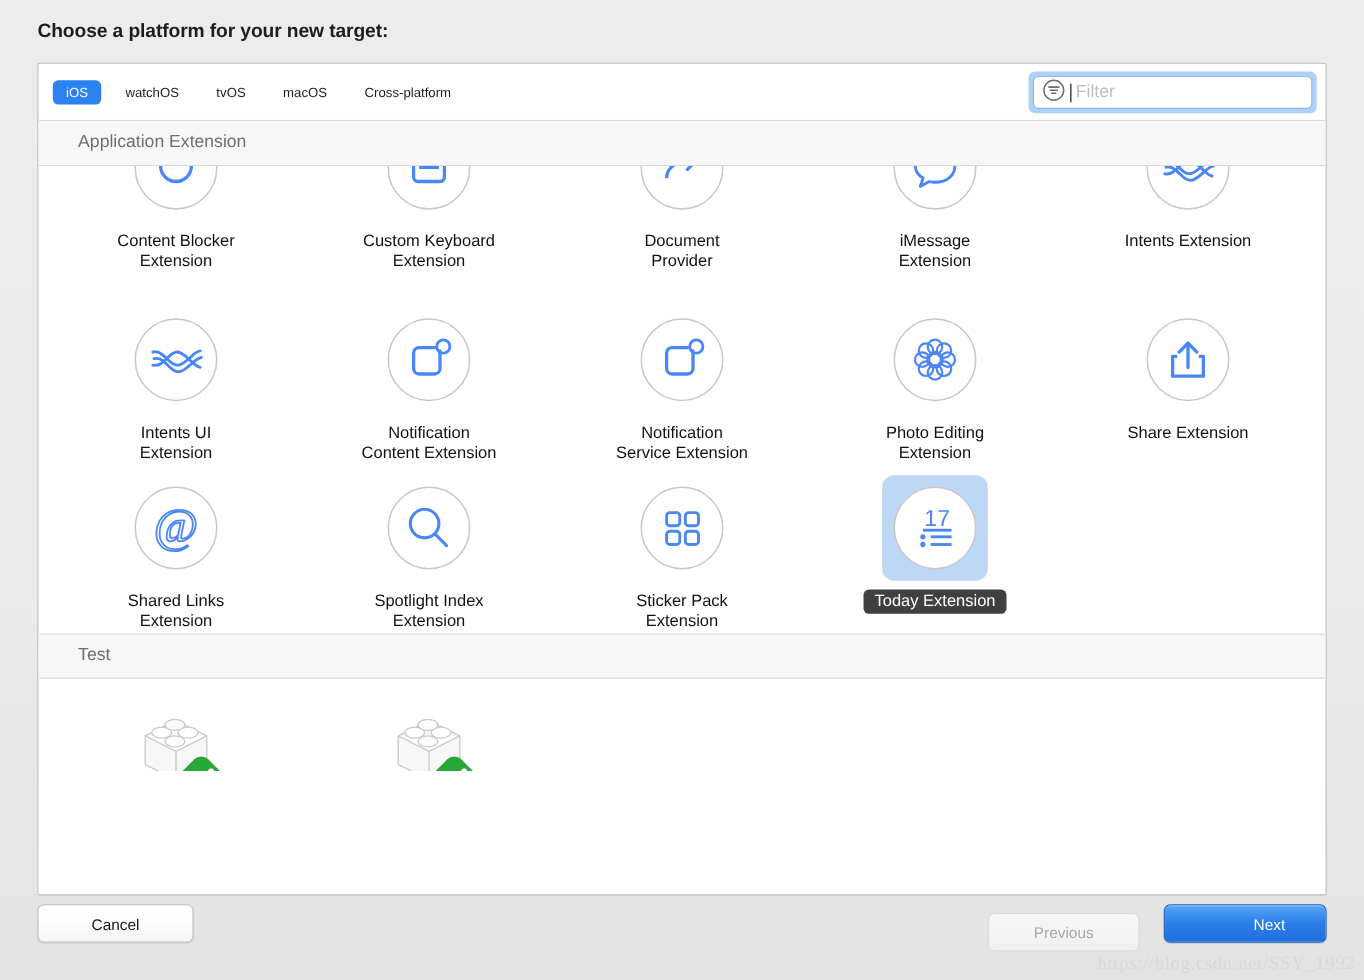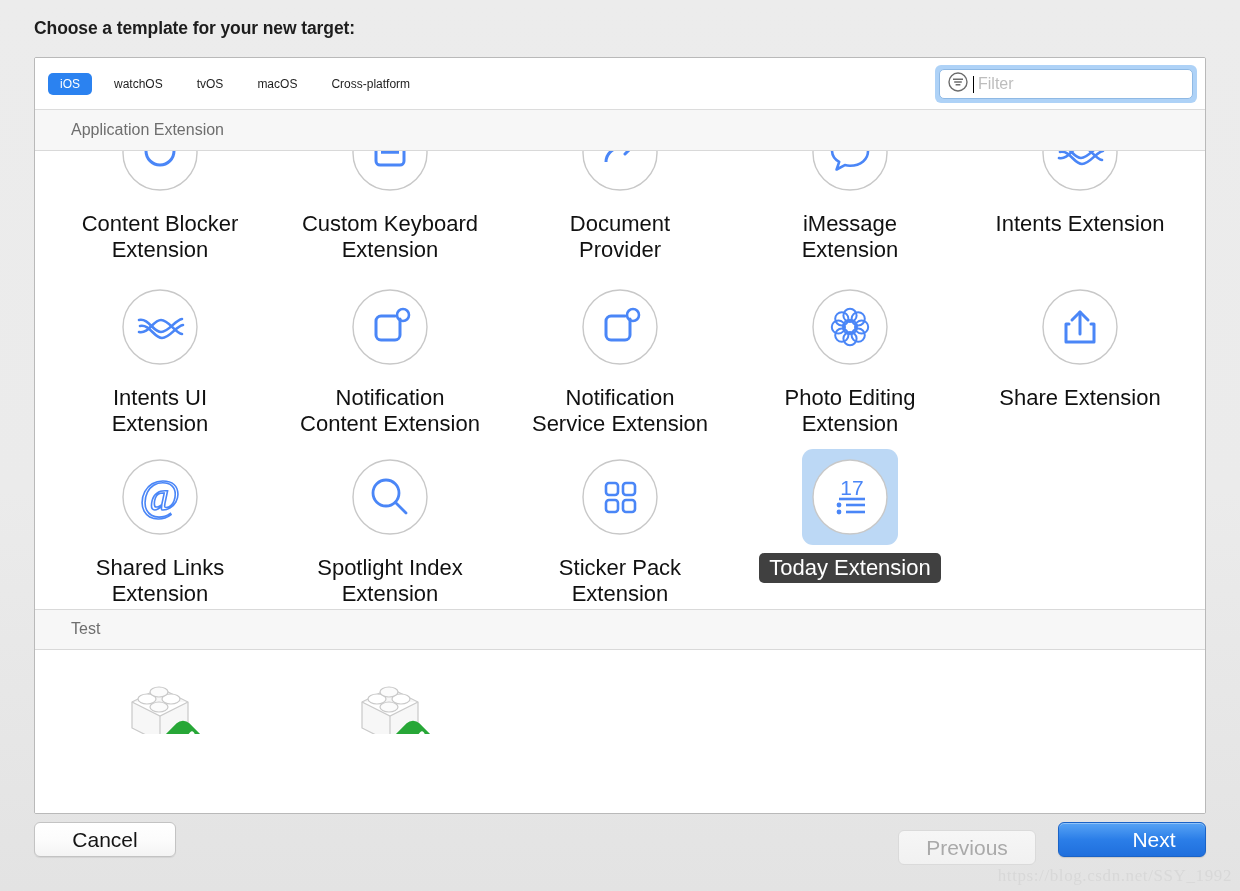--- a/index.html
+++ b/index.html
@@ -130,21 +130,21 @@
   .tile-icon-box {
     width: 96px; height: 96px;
     border-radius: 11px;
     display: flex;
     align-items: center;
     justify-content: center;
   }
   .tile.selected .tile-icon-box { background: #bcd8f5; }
   .tile-label {
     margin-top: 8px;
-    font-size: 22px;
+    font-size: 15px;
     line-height: 1.18;
     text-align: center;
     color: #111;
     padding: 2px 10px;
     border-radius: 5px;
     max-width: 210px;
   }
   .tile.selected .tile-label {
     background: #404040;
     color: #ffffff;
@@ -163,21 +163,21 @@
     height: 84px;
     overflow: hidden;
     position: relative;
   }
   #test-grid-clip .grid { position: absolute; left: 10px; right: 10px; top: 4px; padding: 0; }
 
   
   #footer { position: absolute; left: 0; right: 0; bottom: 0; height: 77px; }
   .btn {
     position: absolute;
-    font-size: 21px;
+    font-size: 14px;
     border-radius: 6px;
     display: flex;
     align-items: center;
     justify-content: center;
     cursor: default;
     user-select: none;
   }
   #cancel-button {
     left: 34px; top: 8px;
     width: 142px; height: 35px;
@@ -209,21 +209,21 @@
     font-family: "Liberation Serif", serif;
     font-size: 17px;
     color: #d8d8d8;
     letter-spacing: 0.6px;
     white-space: nowrap;
   }
 </style>
 </head>
 <body>
 
-<div id="dialog-title">Choose a template for your new target:</div>
+<div id="dialog-title">Choose a platform for your new target:</div>
 
 <div id="template-panel">
 
   <div id="panel-toolbar">
     <div id="tabs-container" style="display:flex;align-items:center;">
         <div class="tab selected">iOS</div>
         <div class="tab">watchOS</div>
         <div class="tab">tvOS</div>
         <div class="tab">macOS</div>
         <div class="tab">Cross-platform</div>

